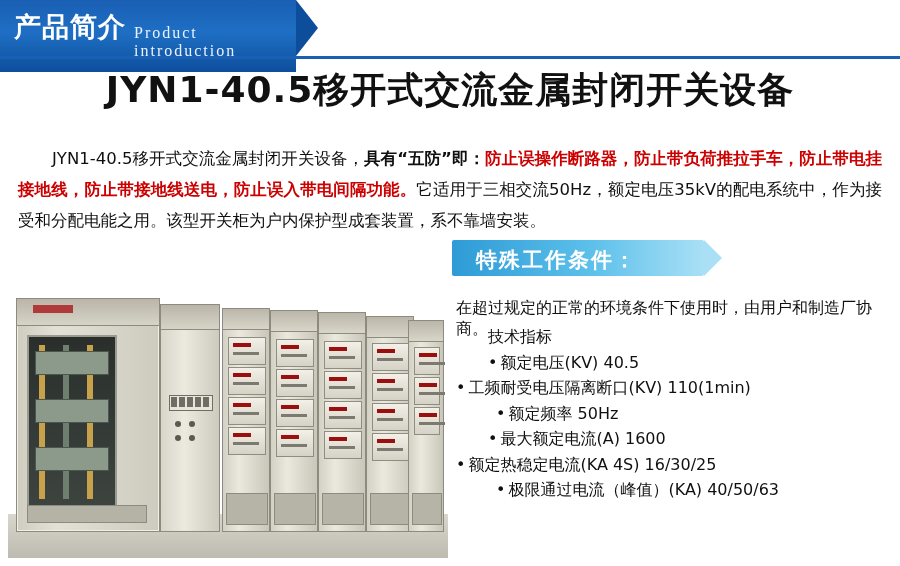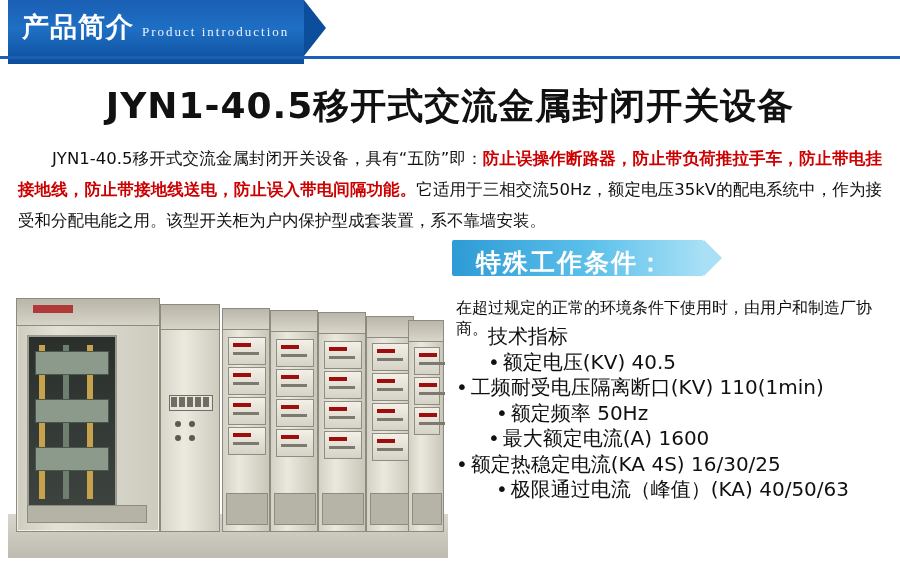--- a/index.html
+++ b/index.html
@@ -17,23 +17,23 @@
 
   
   .header {
     position: absolute;
     top: 0; left: 0;
     width: 900px;
     height: 56px;
   }
   .header-banner {
     position: absolute;
-    top: 0; left: 8px;
+    top: 0; left: 0;
     width: 296px;
-    height: 64px;
+    height: 72px;
     background: linear-gradient(to bottom, #1a5fb4 0%, #1e6fc4 45%, #0d4e9c 100%);
   }
   .header-banner:after {
     content: "";
     position: absolute;
     right: -22px; top: 0;
     width: 0; height: 0;
     border-top: 28px solid transparent;
     border-bottom: 28px solid transparent;
     border-left: 22px solid #0d4e9c;
@@ -43,21 +43,21 @@
     left: 14px; top: 9px;
     font-size: 27px;
     font-weight: bold;
     color: #ffffff;
     letter-spacing: 1px;
     font-family: "DejaVu Sans", sans-serif;
   }
   .banner-en {
     position: absolute;
     left: 134px; top: 24px;
-    font-size: 13px;
+    font-size: 16px;
     color: #e9f2ff;
     letter-spacing: 2px;
     font-family: "Liberation Serif", serif;
   }
   .header-contact {
     position: absolute;
     left: 316px; top: 14px;
     font-size: 17px;
     color: #1a1a1a;
     font-family: "DejaVu Sans", sans-serif;
@@ -75,38 +75,37 @@
   .page-title {
     position: absolute;
     top: 66px; left: 0;
     width: 900px;
     text-align: center;
     font-size: 36px;
     font-weight: bold;
     color: #111111;
     font-family: "DejaVu Sans", sans-serif;
     letter-spacing: 1px;
-    margin-top: 16px;
   }
 
   
   .intro {
     position: absolute;
     top: 143px;
     left: 18px;
     width: 864px;
     font-size: 16.5px;
     line-height: 31px;
     color: #101010;
     text-indent: 34px;
     font-family: "DejaVu Sans", sans-serif;
     text-align: justify;
   }
   .intro b {
-    font-weight: normal;
+    font-weight: bold;
   }
   .intro .red {
     color: #cc0000;
     font-weight: bold;
   }
 
   
   .photo {
     position: absolute;
     left: 8px;
@@ -276,21 +275,21 @@
     position: absolute;
     right: -18px; top: 0;
     width: 0; height: 0;
     border-top: 18px solid transparent;
     border-bottom: 18px solid transparent;
     border-left: 18px solid #a9e0f6;
   }
   .cond-banner span {
     position: absolute;
     left: 24px; top: 6px;
-    font-size: 25px;
+    font-size: 21px;
     font-weight: bold;
     color: #ffffff;
     font-family: "DejaVu Sans", sans-serif;
     letter-spacing: 2px;
   }
 
   .cond-note {
     position: absolute;
     left: 456px;
     top: 298px;
@@ -303,21 +302,21 @@
   .spec-list {
     position: absolute;
     left: 456px;
     top: 324px;
     width: 444px;
     margin: 0;
     padding: 0;
     list-style: none;
   }
   .spec-list li {
-    font-size: 20px;
+    font-size: 16px;
     line-height: 25.5px;
     color: #101010;
     font-family: "DejaVu Sans", sans-serif;
     white-space: nowrap;
   }
   .spec-list li.heading {
     padding-left: 32px;
   }
   .spec-list li.bullet:before {
     content: "\2022";

